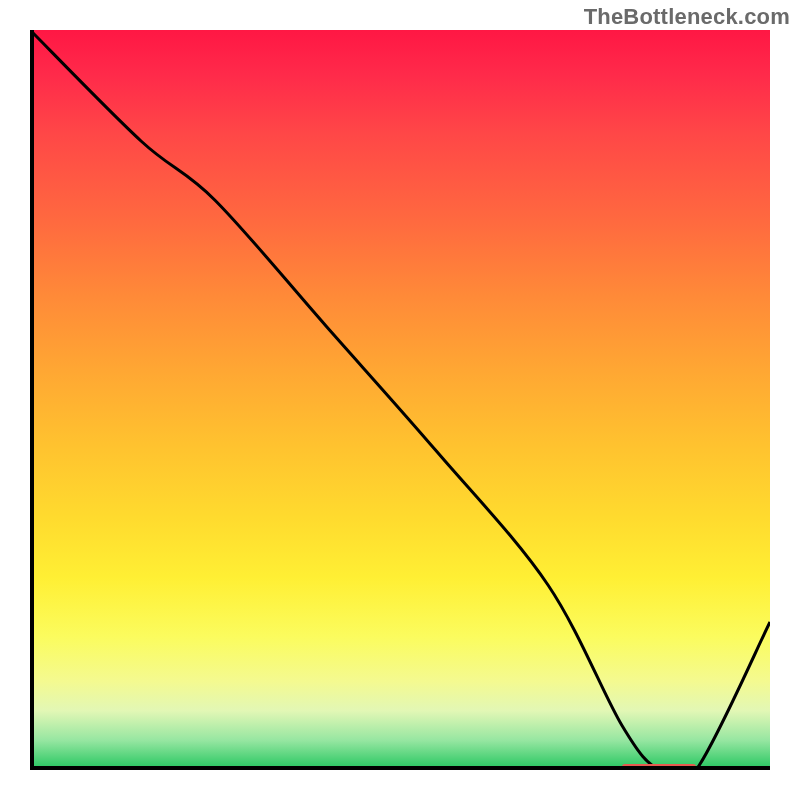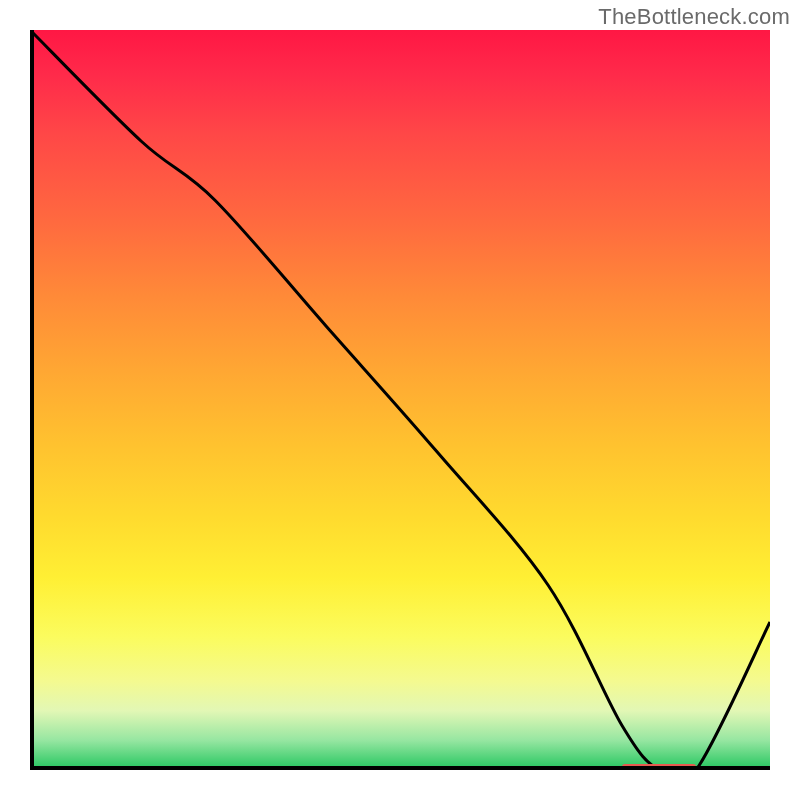--- a/index.html
+++ b/index.html
@@ -8,20 +8,21 @@
     width: 800px;
     height: 800px;
     background: #ffffff;
     font-family: Arial, Helvetica, sans-serif;
     overflow: hidden;
   }
   .wrap {
     position: relative;
     width: 800px;
     height: 800px;
+    font-weight: bold;
   }
   .attribution {
     position: absolute;
     top: 4px;
     right: 10px;
     color: #6a6a6a;
     font-size: 22px;
     letter-spacing: 0.2px;
   }
   .plot {

